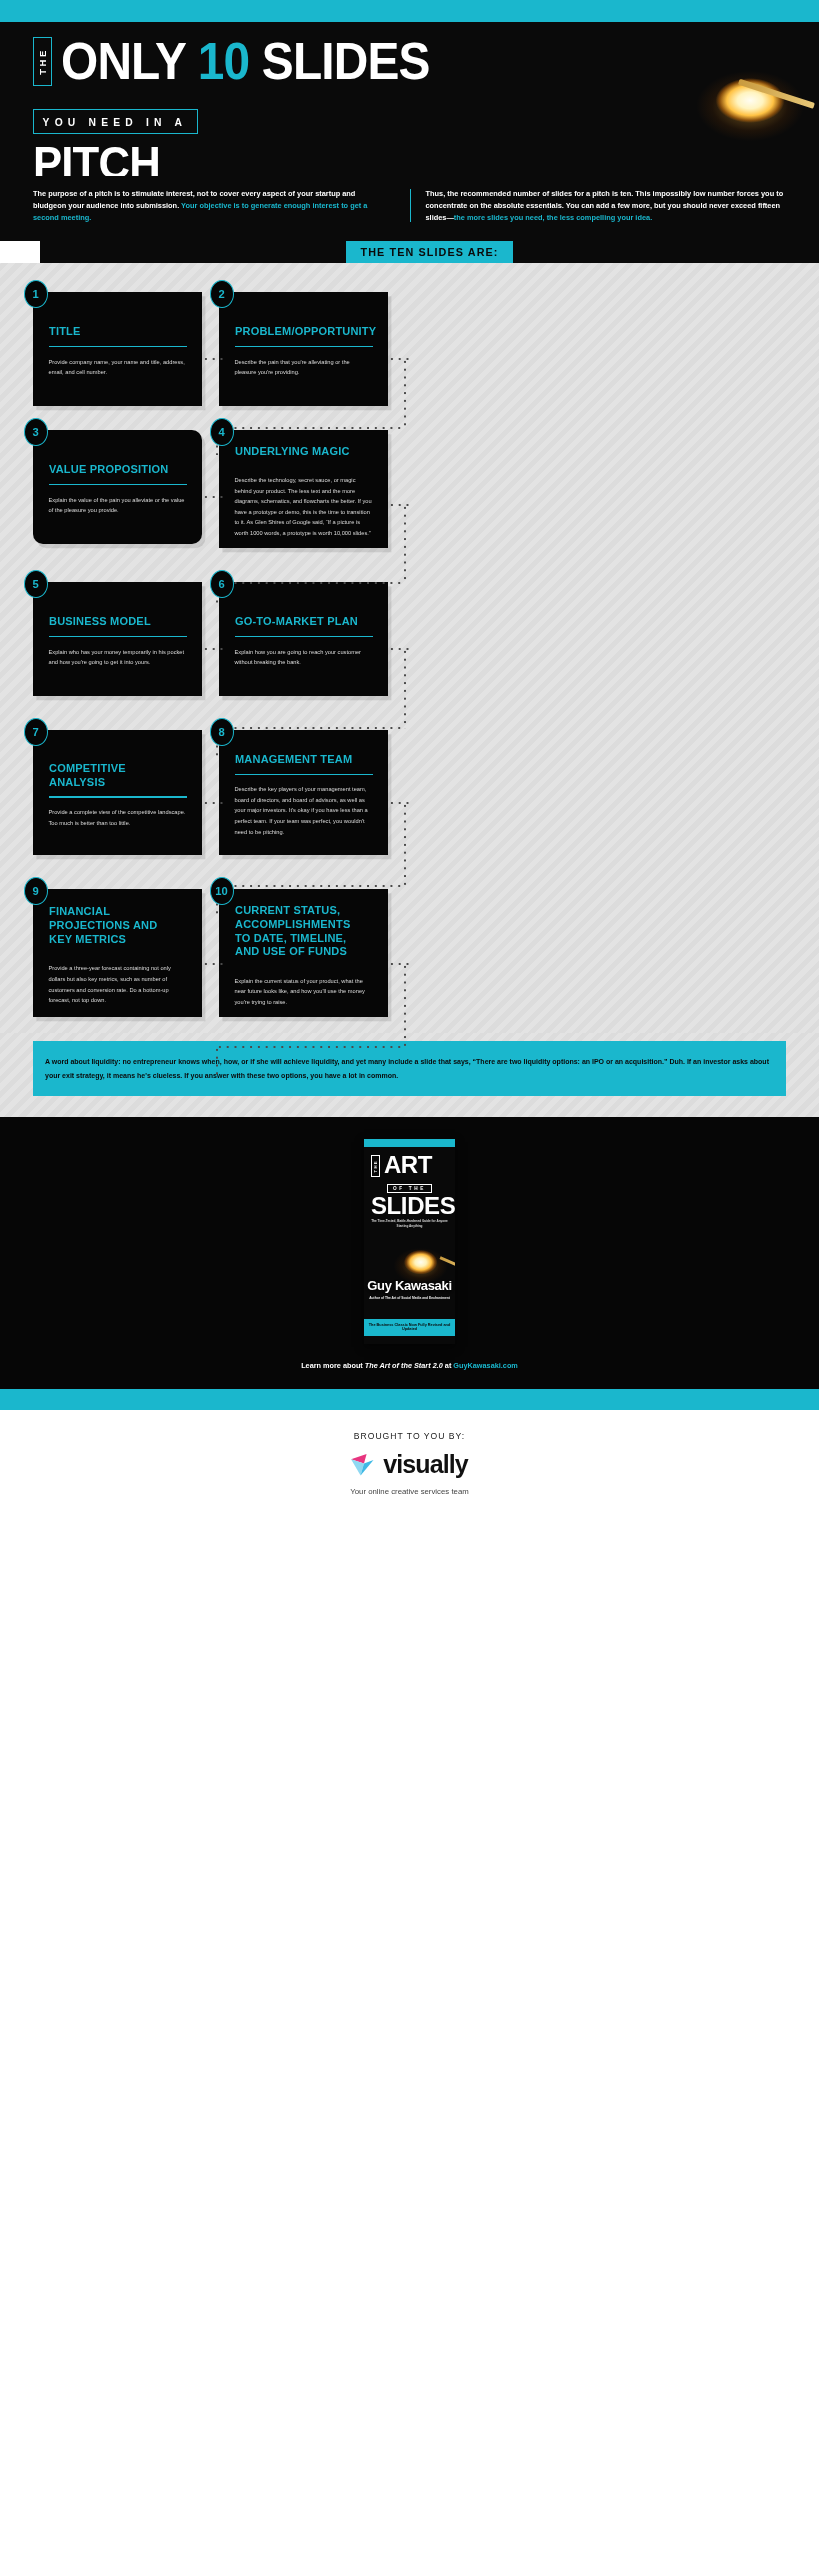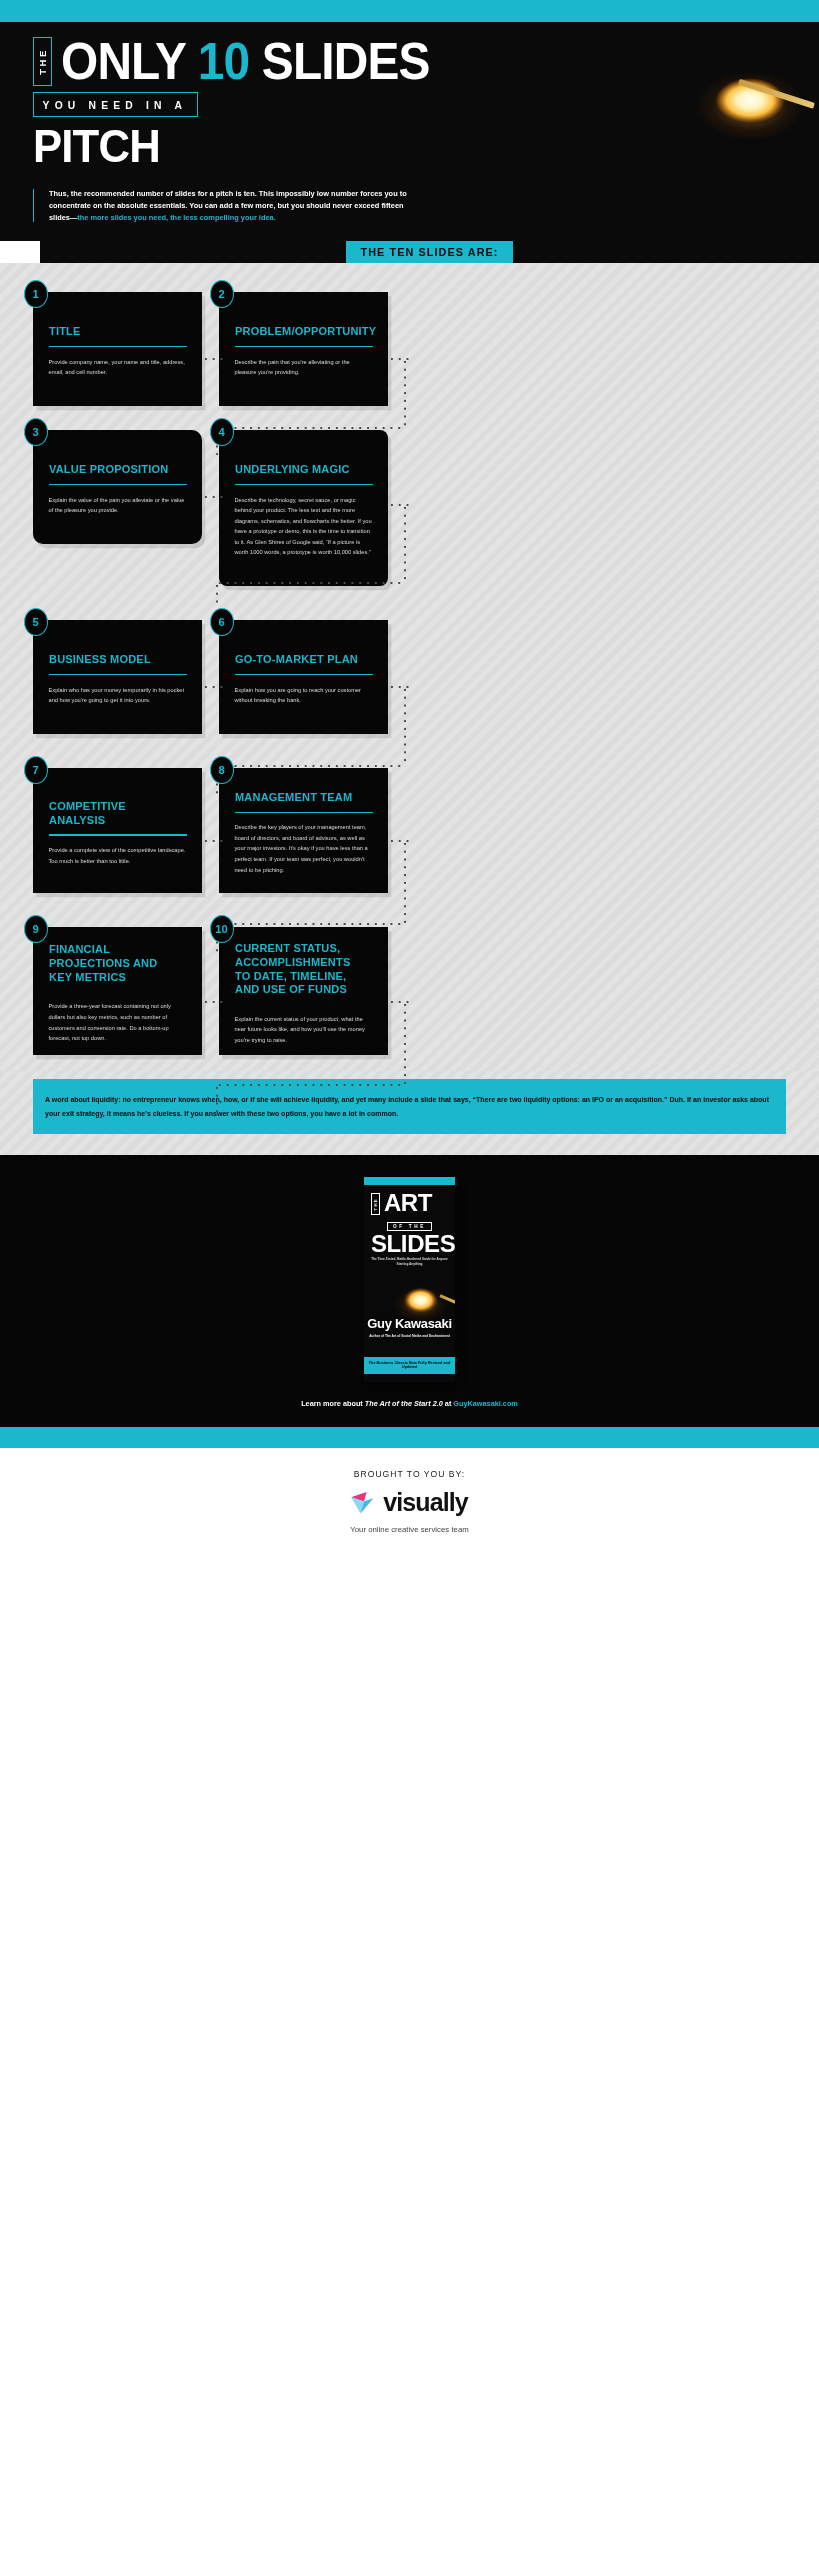--- a/index.html
+++ b/index.html
@@ -38,21 +38,21 @@
     writing-mode:vertical-rl; transform:rotate(180deg);
     color:#fff; font-size:9.5px; font-weight:bold; letter-spacing:2.6px;
   }
   .big-word{
     font-family:"Liberation Sans Narrow","Liberation Sans",sans-serif;
     font-weight:bold; font-size:52px; line-height:0.92; color:#ffffff;
     letter-spacing:-0.9px; transform:scaleX(0.92); transform-origin:left bottom;
   }
   .big-word .accent{ color:#1ab7cd; }
   .title-row2{
-    margin-top:6px; border:1.3px solid #1ab7cd; display:inline-block;
+    margin-top:23px; border:1.3px solid #1ab7cd; display:inline-block;
     padding:3.4px 10.3px 3.4px 8.6px;
   }
   .title-row2 span{
     color:#ffffff; font-size:10.3px; font-weight:bold; letter-spacing:5.2px;
   }
   .title-row3{
     margin-top:5.2px;
     font-family:"Liberation Sans Narrow","Liberation Sans",sans-serif;
     font-weight:bold; font-size:47px; color:#ffffff; letter-spacing:-0.9px;
     line-height:1; transform:scaleX(0.93); transform-origin:left center;
@@ -242,20 +242,23 @@
       </div>
     </div>
     <div class="title-row2">
       <span>YOU NEED IN A</span>
     </div>
     <div class="title-row3">PITCH</div>
   </div>
 </div>
 
 <div class="intro">
+  <div class="intro-col left">
+    <p><span>The purpose of a pitch is to stimulate interest, not to cover every aspect of your startup and bludgeon your audience into submission. </span><span class="hl">Your objective is to generate enough interest to get a second meeting.</span></p>
+  </div>
   <div class="intro-col right">
     <p><span>Thus, the recommended number of slides for a pitch is ten. This impossibly low number forces you to concentrate on the absolute essentials. You can add a few more, but you should never exceed fifteen slides—</span><span class="hl">the more slides you need, the less compelling your idea.</span></p>
   </div>
 </div>
 
 <div class="banner-wrap">
   <div class="banner">THE TEN SLIDES ARE:</div>
 </div>
 
 <div class="main">
@@ -288,21 +291,21 @@
     <div class="cardwrap left">
       <div class="num">3</div>
       <div class="card" style="height:114px;border-radius:10px;">
         <h3>VALUE PROPOSITION</h3>
         <div class="rule"></div>
         <p>Explain the value of the pain you alleviate or the value of the pleasure you provide.</p>
       </div>
     </div>
     <div class="cardwrap right" style="margin-left:17px;">
       <div class="num">4</div>
-      <div class="card" style="height:156px;border-radius:8px;">
+      <div class="card" style="height:118px;">
         <h3>UNDERLYING MAGIC</h3>
         <div class="rule"></div>
         <p>Describe the technology, secret sauce, or magic behind your product. The less text and the more diagrams, schematics, and flowcharts the better. If you have a prototype or demo, this is the time to transition to it. As Glen Shires of Google said, “If a picture is worth 1000 words, a prototype is worth 10,000 slides.”</p>
       </div>
     </div>
     <div class="dots h" style="left:202px; top:66px; width:22.4px;"></div>
     <div class="dots h" style="left:388px; top:74px; width:22.4px;"></div>
     <div class="dots v" style="left:404px; top:74px; height:79px;"></div>
     <div class="dots h" style="left:216px; top:152px; width:190px;"></div>
     <div class="dots v" style="left:216px; top:152px; height:26px;"></div>

